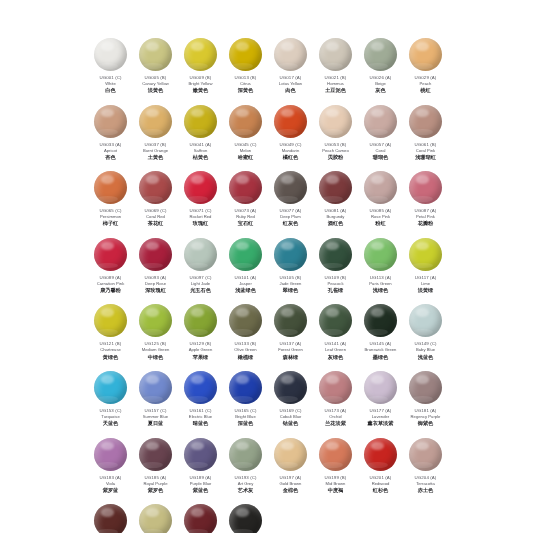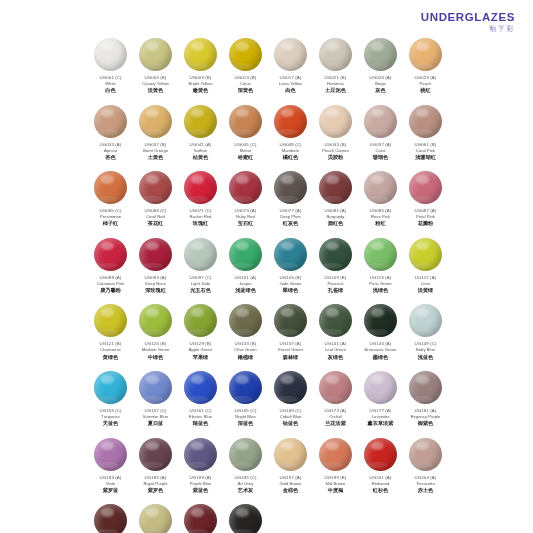--- a/index.html
+++ b/index.html
@@ -133,24 +133,20 @@
     font-weight: bold;
   }
   .cell.empty .swatch,
   .cell.empty .labels { visibility: hidden; }
 </style>
 </head>
 <body>
 
 <div id="page">
 
-  <div class="header">
-    <span class="brand-title">UNDERGLAZES</span>
-    <span class="brand-sub">釉下彩</span>
-  </div>
 
   <div class="grid" id="swatch-grid">
       <div class="row">
         <div class="cell">
           <div class="swatch" style="background: rgb(232, 231, 227);"></div>
           <div class="labels">
             <span class="code">UG001 (C)</span>
             <span class="ename">White</span>
             <span class="cname">白色</span>
           </div>

